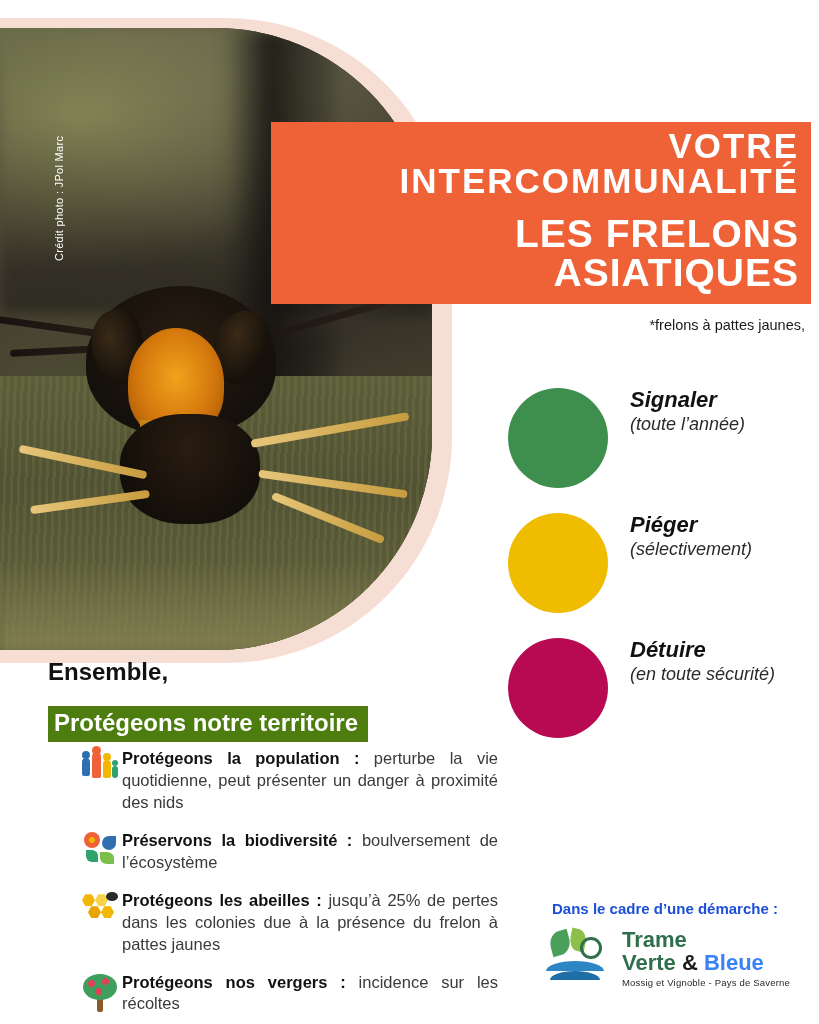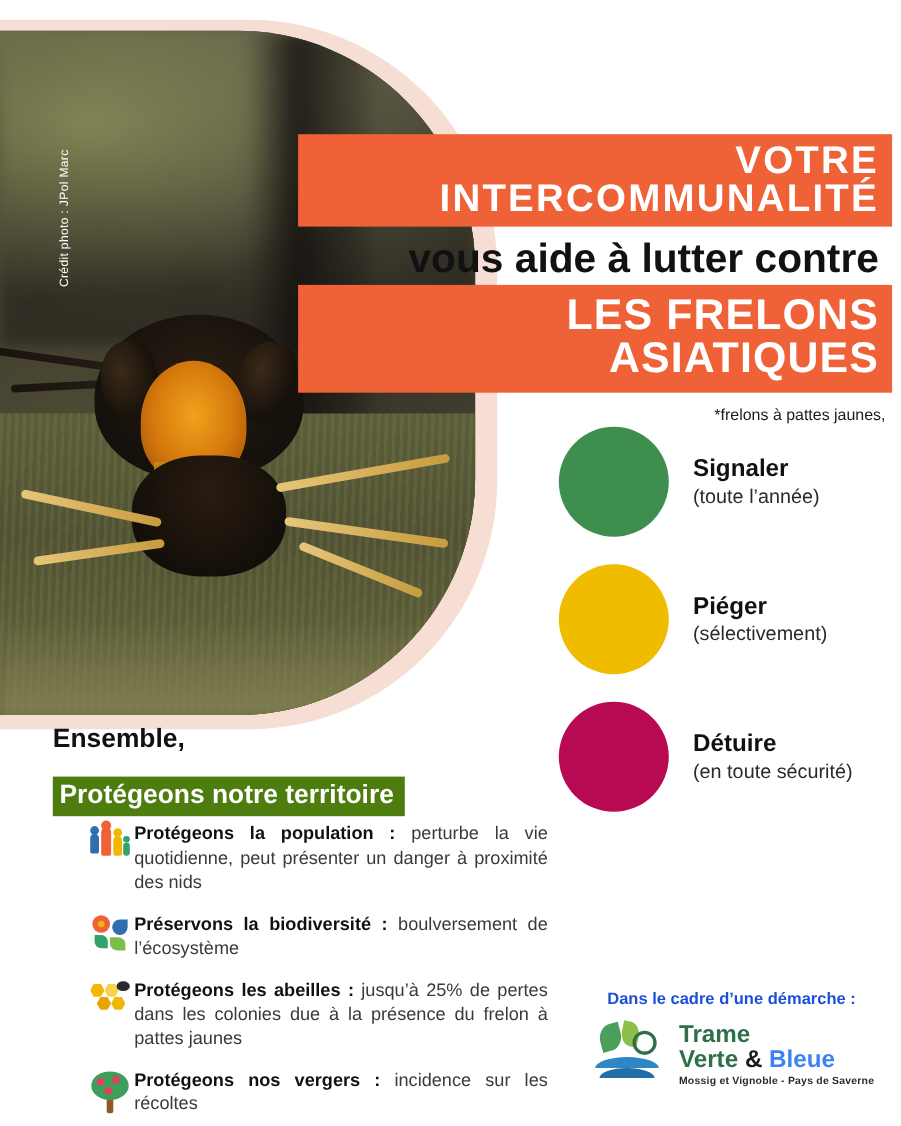--- a/index.html
+++ b/index.html
@@ -164,21 +164,21 @@
   .hdr-note {
     margin-top: 12px;
     color: #1b1b1b;
     font-size: 14.5px;
     line-height: 1.35;
     padding-right: 6px;
   }
 
   
   .actions { position: absolute; left: 508px; top: 388px; width: 300px; }
-  .action { display: flex; align-items: center; margin-bottom: 25px; }
+  .action { display: flex; align-items: flex-start; margin-bottom: 25px; font-style: italic; }
   .dot { width: 100px; height: 100px; border-radius: 50%; flex: 0 0 100px; }
   .action-txt { margin-left: 22px; }
   .action-title { font-size: 22px; font-weight: 700; color: #111; line-height: 1.1; }
   .action-sub { font-size: 18px; color: #2a2a2a; margin-top: 2px; }
 
   
   .ensemble { position: absolute; left: 48px; top: 658px; width: 450px; }
   .ens-line1 { font-size: 24px; font-weight: 700; color: #111; }
   .ens-line2 {
     display: inline-block;
@@ -242,21 +242,21 @@
   .lm-leaf1 { left: 10px; top: 4px; width: 20px; height: 24px; background: #4aa05a; border-radius: 60% 0 60% 0; transform: rotate(-15deg); }
   .lm-leaf2 { left: 30px; top: 2px; width: 16px; height: 22px; background: #8cc04a; border-radius: 0 60% 0 60%; transform: rotate(12deg); }
   .lm-ring { left: 40px; top: 10px; width: 22px; height: 22px; border: 3px solid #2f6f4a; border-radius: 50%; }
   .lm-wave1 { left: 6px; top: 34px; width: 58px; height: 10px; background: #2f86c4; border-radius: 50%/100% 100% 0 0; }
   .lm-wave2 { left: 10px; top: 44px; width: 50px; height: 9px; background: #1f6ea8; border-radius: 50%/100% 100% 0 0; }
   .logo-txt { margin-left: 10px; text-align: left; }
   .lt1 { font-size: 22px; font-weight: 700; color: #2f6f4a; line-height: 1.05; }
   .lt2 { font-size: 22px; font-weight: 700; color: #2f6f4a; line-height: 1.05; }
   .lt2 .amp { color: #1b1b1b; font-weight: 700; }
   .lt2 .blue { color: #3b82f6; }
-  .lt3 { font-size: 9.5px; color: #2a2a2a; margin-top: 3px; letter-spacing: .2px; font-weight: bold; }
+  .lt3 { font-size: 9.5px; color: #2a2a2a; margin-top: 3px; letter-spacing: .2px; }
 </style>
 </head>
 <body>
 
 <div class="photo-wrap">
   <div class="photo-bg-round"></div>
   <div class="photo">
     <div class="photo-img"></div>
     <div class="blur-top"></div>
     <div class="dark-band"></div>
@@ -277,21 +277,20 @@
       <div class="leg r1"></div>
       <div class="leg r2"></div>
       <div class="leg r3"></div>
     </div>
   </div>
   <div class="credit">Crédit photo : JPol Marc</div>
 </div>
 
 <div class="hdr">
   <span class="hdr-band1">VOTRE INTERCOMMUNALITÉ</span>
-  <span class="hdr-line2">vous aide à lutter contre</span>
   <span class="hdr-band3">LES FRELONS ASIATIQUES</span>
   <div class="hdr-note">
     <div>*frelons à pattes jaunes,</div>
   </div>
 </div>
 
 <div class="actions">
 
   <div class="action">
     <div class="dot" style="background:#3e8f4e"></div>

